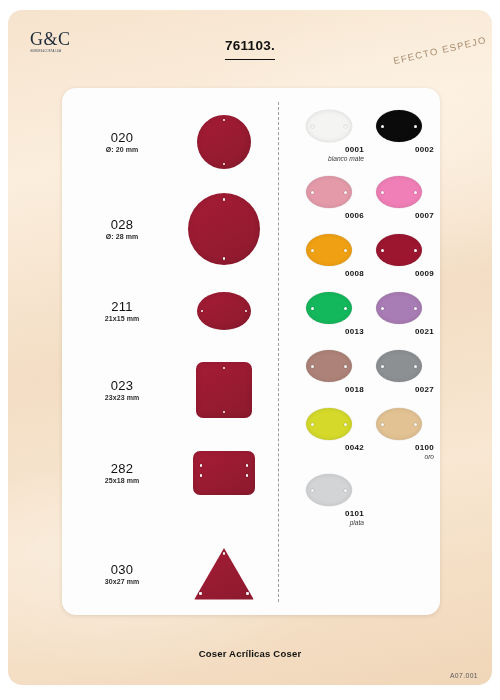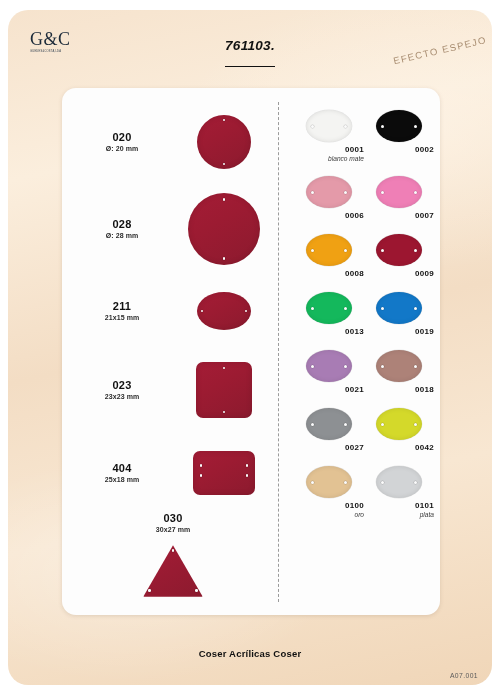--- a/index.html
+++ b/index.html
@@ -12,21 +12,21 @@
   #page {
     position: absolute; left: 0; top: 0;
     width: 500px; height: 700px;
     background: #ffffff;
   }
   
   #sheet {
     position: absolute;
     left: 8px; top: 10px;
     width: 484px; height: 675px;
-    border-radius: 20px;
+    border-radius: 14px;
     background:
       radial-gradient(ellipse 300px 160px at 120px 560px, rgba(255,255,255,0.30), rgba(255,255,255,0) 70%),
       radial-gradient(ellipse 340px 200px at 410px 120px, rgba(255,246,234,0.55), rgba(255,246,234,0) 70%),
       linear-gradient(168deg, #f6e3cd 0%, #fbeedd 22%, #f3ddc4 48%, #f8e7d2 70%, #f0d6b8 100%);
   }
   
   #logo {
     position: absolute; left: 22px; top: 20px;
     width: 62px;
   }
@@ -47,21 +47,21 @@
     transform-origin: left top;
   }
   #doc-code {
     position: absolute; left: 0; top: 28px; width: 484px;
     text-align: center;
     font-size: 13.5px;
     font-weight: bold;
     color: #111;
     letter-spacing: .3px;
   }
-  #doc-code span.u { border-bottom: 1.3px solid #111; padding-bottom: 13px; font-style: italic; }
+  #doc-code span.u { border-bottom: 1.3px solid #111; padding-bottom: 6px; }
   #mirror-note {
     position: absolute; right: 6px; top: 24px;
     font-size: 9.5px;
     letter-spacing: 1.3px;
     color: #a98e72;
     transform: rotate(-13deg);
     transform-origin: right center;
     white-space: nowrap;
   }
   
@@ -83,21 +83,21 @@
   .shape-row {
     position: absolute;
     left: 8px; width: 206px;
     display: flex; align-items: center;
   }
   .shape-label {
     width: 104px; text-align: center;
     line-height: 1.25;
   }
   .shape-label .code {
-    font-size: 11px; font-weight: bold; color: #111; letter-spacing: .2px;
+    font-size: 13px; font-weight: normal; color: #111; letter-spacing: .2px;
   }
   .shape-label .dim {
     font-size: 7px; font-weight: bold; color: #2c2c2c; letter-spacing: .1px;
   }
   .shape-art {
     position: relative; width: 100px; height: 100%;
     display: flex; align-items: center; justify-content: center;
   }
   .acr {
     position: relative;
@@ -224,33 +224,33 @@
             </div>
             <div class="shape-art">
               <div class="acr" style="width: 56px; height: 56px; border-radius: 7px;">
                 <div class="hole" style="left: calc(50% - 1.3px); top: calc(11% - 1.3px);"></div>
                 <div class="hole" style="left: calc(50% - 1.3px); top: calc(89% - 1.3px);"></div>
               </div>
             </div>
           </div>
           <div class="shape-row" style="top: 348px; height: 74px;">
             <div class="shape-label">
-              <div class="code">404</div>
+              <div class="code">282</div>
               <div class="dim">25x18 mm</div>
             </div>
             <div class="shape-art">
               <div class="acr" style="width: 62px; height: 44px; border-radius: 7px;">
                 <div class="hole" style="left: calc(13% - 1.3px); top: calc(33% - 1.3px);"></div>
                 <div class="hole" style="left: calc(13% - 1.3px); top: calc(56% - 1.3px);"></div>
                 <div class="hole" style="left: calc(87% - 1.3px); top: calc(33% - 1.3px);"></div>
                 <div class="hole" style="left: calc(87% - 1.3px); top: calc(56% - 1.3px);"></div>
               </div>
             </div>
           </div>
-          <div class="shape-row" style="top: 424px; height: 96px; flex-direction: column;">
+          <div class="shape-row" style="top: 438px; height: 96px;">
             <div class="shape-label">
               <div class="code">030</div>
               <div class="dim">30x27 mm</div>
             </div>
             <div class="shape-art">
               <div class="tri-wrap">
                 <div class="tri"></div>
                 <div class="hole" style="left: calc(50% - 1.3px); top: calc(12% - 1.3px);"></div>
                 <div class="hole" style="left: calc(12% - 1.3px); top: calc(86% - 1.3px);"></div>
                 <div class="hole" style="left: calc(88% - 1.3px); top: calc(86% - 1.3px);"></div>
@@ -303,27 +303,20 @@
             <div class="code">0009</div>
           </div>
           <div class="sw">
             <div class="oval" style="background: rgb(20, 184, 92);">
               <div class="hole l"></div>
               <div class="hole r"></div>
             </div>
             <div class="code">0013</div>
           </div>
           <div class="sw">
-            <div class="oval" style="background: rgb(18, 120, 200);">
-              <div class="hole l"></div>
-              <div class="hole r"></div>
-            </div>
-            <div class="code">0019</div>
-          </div>
-          <div class="sw">
             <div class="oval" style="background: rgb(168, 124, 180);">
               <div class="hole l"></div>
               <div class="hole r"></div>
             </div>
             <div class="code">0021</div>
           </div>
           <div class="sw">
             <div class="oval" style="background: rgb(173, 130, 120);">
               <div class="hole l"></div>
               <div class="hole r"></div>

